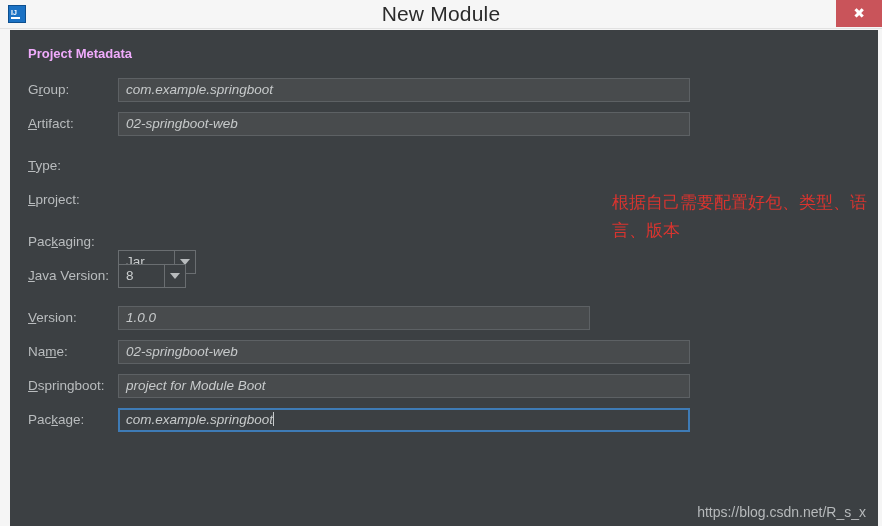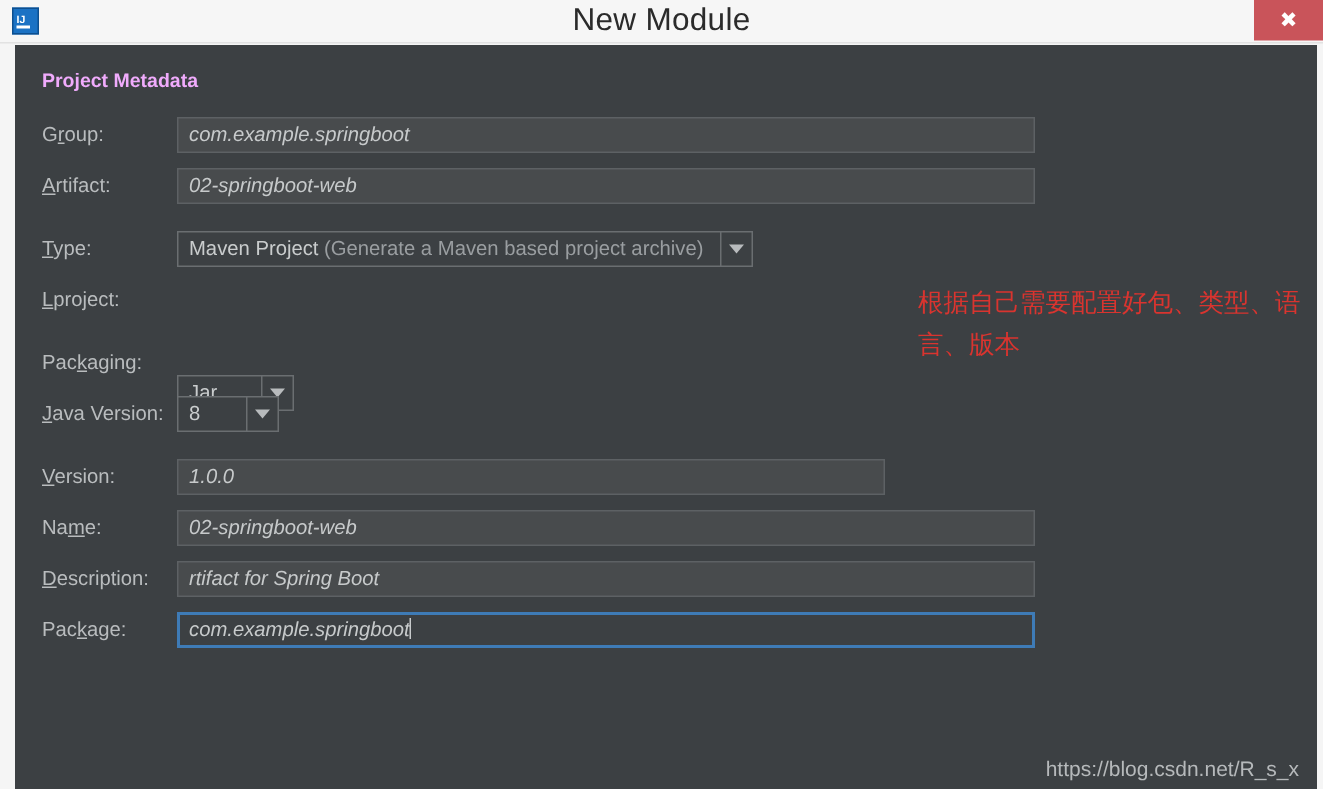--- a/index.html
+++ b/index.html
@@ -199,26 +199,20 @@
 
   <div class="section-title">Project Metadata</div>
 
   <div class="row-label" style="left:18px; top:52px;"><span>G</span><u>r</u><span>oup:</span></div>
   <div class="field" style="left:108px; top:48px; width:572px;">com.example.springboot</div>
 
   <div class="row-label" style="left:18px; top:86px;"><span></span><u>A</u><span>rtifact:</span></div>
   <div class="field" style="left:108px; top:82px; width:572px;">02-springboot-web</div>
 
   <div class="row-label" style="left:18px; top:128px;"><span></span><u>T</u><span>ype:</span></div>
-  <div class="combo" style="left:108px; top:124px; width:384px;">
-    <div class="combo-text"><span>Maven Project</span><span class="dim"> (Generate a Maven based project archive)</span></div>
-    <div class="combo-arrow">
-        <i></i>
-      </div>
-  </div>
 
   <div class="row-label" style="left:18px; top:162px;"><span></span><u>L</u><span>project:</span></div>
 
   <div class="row-label" style="left:18px; top:204px;"><span>Pac</span><u>k</u><span>aging:</span></div>
   <div class="combo" style="left:108px; top:200px; width:78px;margin-top:20px;">
     <div class="combo-text">Jar</div>
     <div class="combo-arrow">
         <i></i>
       </div>
   </div>
@@ -230,22 +224,22 @@
         <i></i>
       </div>
   </div>
 
   <div class="row-label" style="left:18px; top:280px;"><span></span><u>V</u><span>ersion:</span></div>
   <div class="field" style="left:108px; top:276px; width:472px;">1.0.0</div>
 
   <div class="row-label" style="left:18px; top:314px;"><span>Na</span><u>m</u><span>e:</span></div>
   <div class="field" style="left:108px; top:310px; width:572px;">02-springboot-web</div>
 
-  <div class="row-label" style="left:18px; top:348px;"><span></span><u>D</u><span>escription:</span></div>
-  <div class="field" style="left:108px; top:344px; width:572px;"> rtifact for Spring Boot</div>
+  <div class="row-label" style="left:18px; top:348px;"><span></span><u>D</u><span>springboot:</span></div>
+  <div class="field" style="left:108px; top:344px; width:572px;"> project for Module Boot</div>
 
   <div class="row-label" style="left:18px; top:382px;"><span>Pac</span><u>k</u><span>age:</span></div>
   <div class="field focused" style="left:108px; top:378px; width:572px;"><span>com.example.springboot</span><span class="caret"></span></div>
 
   <div class="annotation">根据自己需要配置好包、类型、语言、版本</div>
 
   <div class="watermark">https://blog.csdn.net/R_s_x</div>
 
 </div>
 

